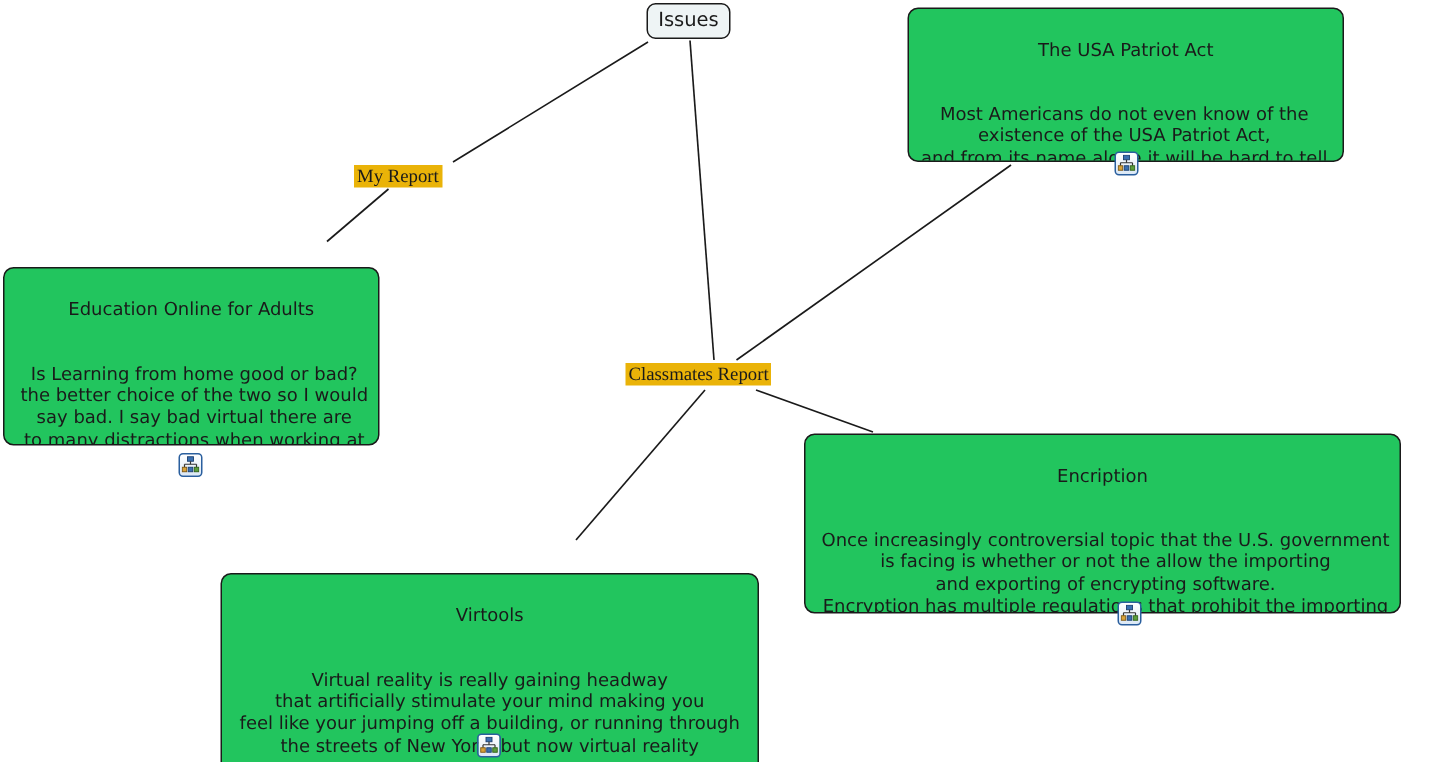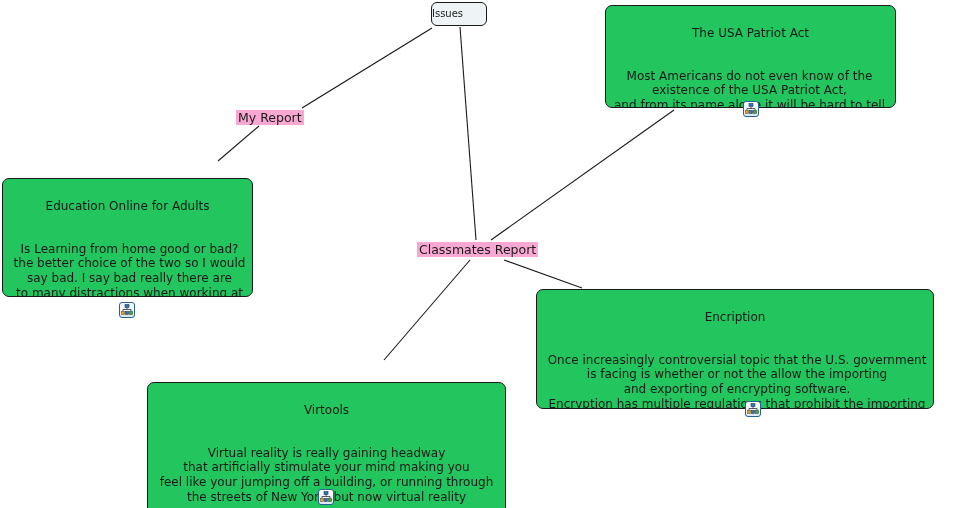--- a/index.html
+++ b/index.html
@@ -53,30 +53,32 @@
     .root-node {
       position: absolute;
       left: 431px;
       top: 2px;
       width: 56px;
       height: 24px;
       box-sizing: border-box;
       background: #eef4f5;
       border: 1px solid #1a1a1a;
       border-radius: 6px;
+      text-align: center;
       line-height: 22px;
-      font-size: 10px;
+      font-size: 13px;
     }
     .link-label {
       position: absolute;
-      background: #f9a8d4;
+      background: #eab308;
       font-size: 12.5px;
       line-height: 15px;
       padding: 0 2px;
       white-space: nowrap;
+      font-family: Liberation Serif, serif;
     }
     .submap-icon {
       position: absolute;
       width: 16px;
       height: 16px;
       box-sizing: border-box;
       border: 1px solid #2a5f9e;
       border-radius: 3px;
       background: linear-gradient(#ffffff, #dbe8f6);
       cursor: pointer;
@@ -130,21 +132,21 @@
     <rect x="8.5" y="7.5" width="3" height="3" fill="#5a9e3a" stroke="#2f5e18" stroke-width="0.6"></rect>
     <rect x="4.5" y="7.5" width="3" height="3" fill="#3a6fb0" stroke="#1b3f70" stroke-width="0.6"></rect>
   </svg>
 </div>
 
 <div class="node" style="left:2px; top:178px; width:251px; height:119px;">
   <span class="title">Education Online for Adults</span>
   <span class="body" style="margin-left:4px;">
     <span>Is Learning from home good or bad?</span>
     <span>the better choice of the two so I would</span>
-    <span>say bad. I say bad really there are</span>
+    <span>say bad. I say bad virtual there are</span>
     <span>to many distractions when working at</span>
     <span>home, that can be avoided by the</span>
 
   </span>
 </div>
 <div class="submap-icon" style="left:119px; top:302px;">
   <svg width="12" height="12" viewBox="0 0 12 12">
     <rect x="4" y="0.5" width="4" height="3" fill="#3a6fb0" stroke="#1b3f70" stroke-width="0.6"></rect>
     <line x1="6" y1="3.5" x2="6" y2="5.5" stroke="#333" stroke-width="0.8"></line>
     <line x1="2" y1="5.5" x2="10" y2="5.5" stroke="#333" stroke-width="0.8"></line>

